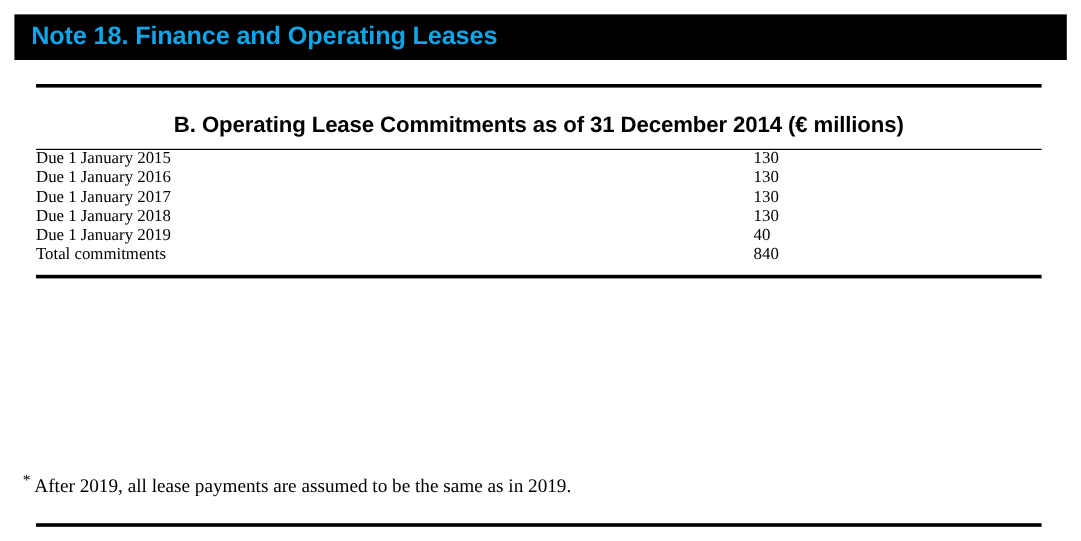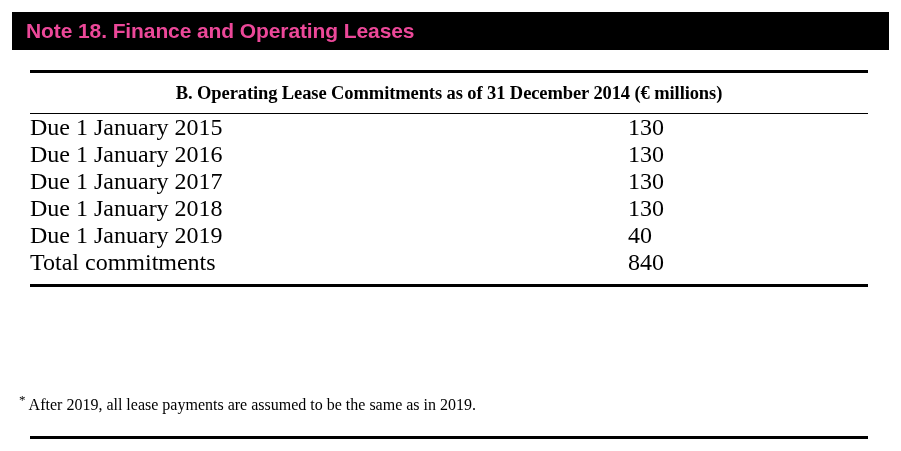--- a/index.html
+++ b/index.html
@@ -28,21 +28,21 @@
     position: absolute;
     left: 12px;
     top: 12px;
     width: 877px;
     height: 38px;
     background: #000000;
     display: flex;
     align-items: center;
   }
   .title-bar .title-text {
-    color: #ec4899;
+    color: #0ea5e9;
     font-family: "Liberation Sans", sans-serif;
     font-weight: bold;
     font-size: 21px;
     letter-spacing: -0.1px;
     padding-left: 14px;
   }
 
   
   .table-wrap {
     position: absolute;
@@ -59,31 +59,32 @@
   }
   .rule-thin {
     border-top: 1.5px solid #000000;
     height: 0;
     font-size: 0;
     line-height: 0;
   }
 
   .table-header {
     text-align: center;
-    font-family: Liberation Serif, serif;
+    font-family: Liberation Sans, sans-serif;
     font-weight: bold;
     font-size: 18.5px;
     padding: 10px 0 9px 0;
     letter-spacing: -0.1px;
+    margin-top: 10px;
   }
 
   table.lease {
     width: 100%;
     border-collapse: collapse;
-    font-size: 24px;
+    font-size: 14px;
   }
   table.lease td {
     padding: 0;
     vertical-align: bottom;
   }
   td.label {
     text-align: left;
     padding: 6.5px 0 6.5px 4px;
     white-space: nowrap;
   }

